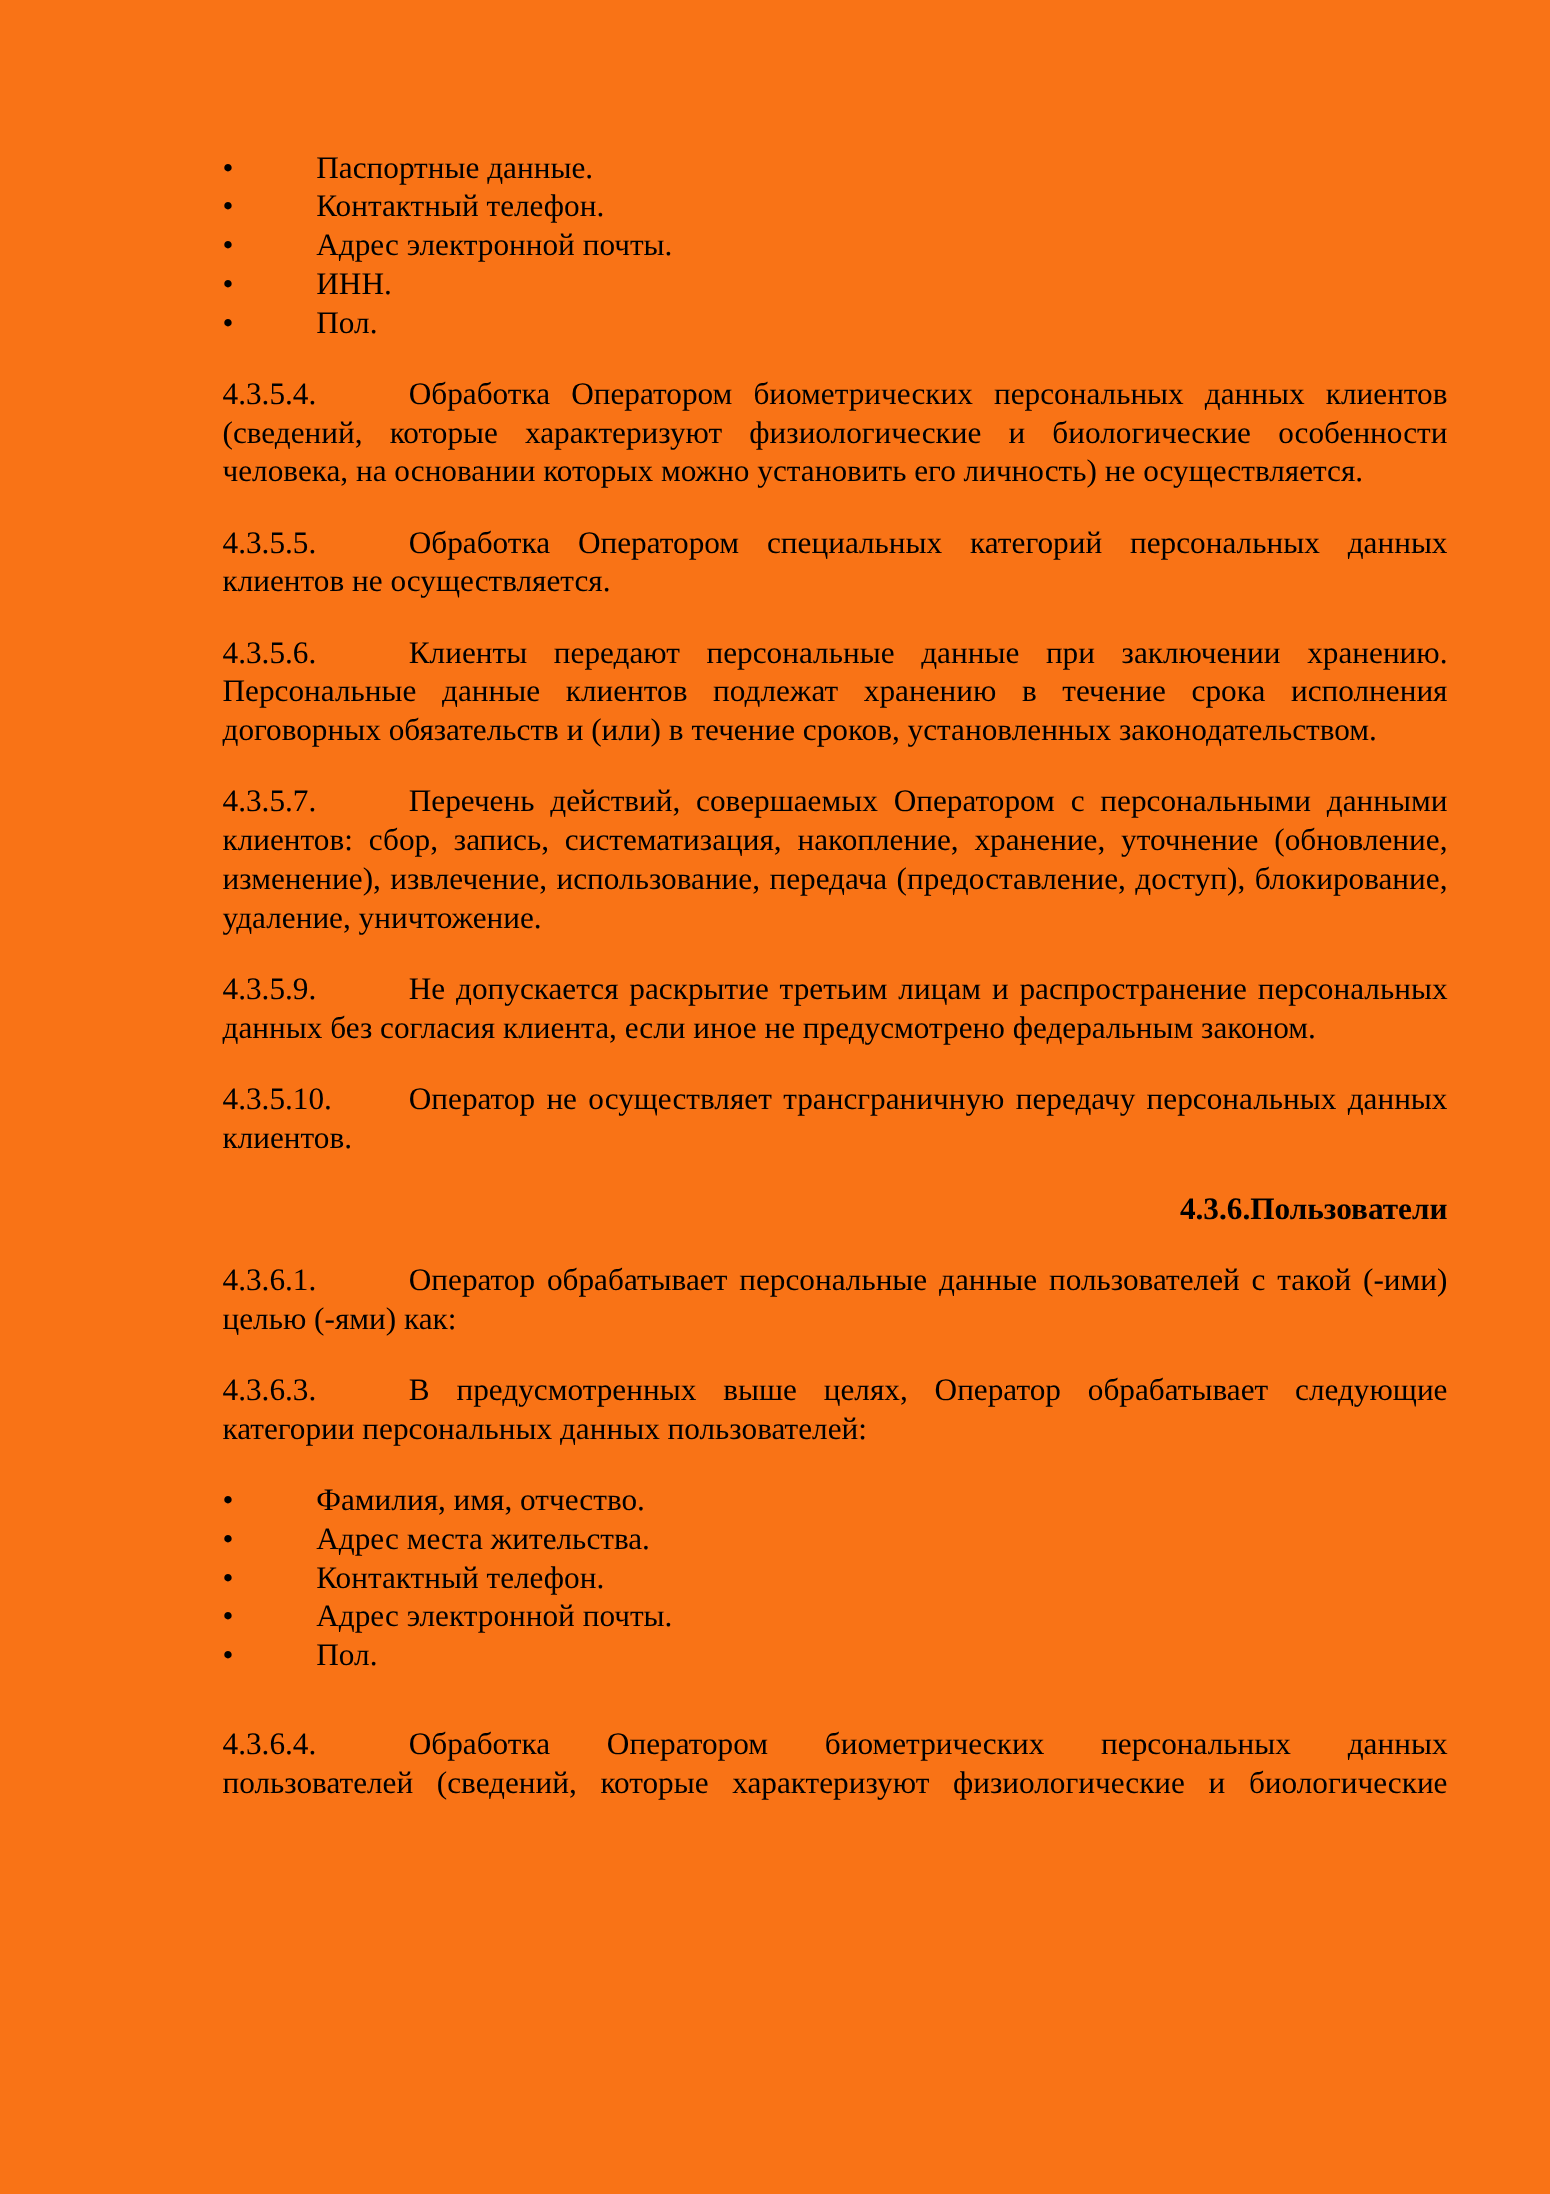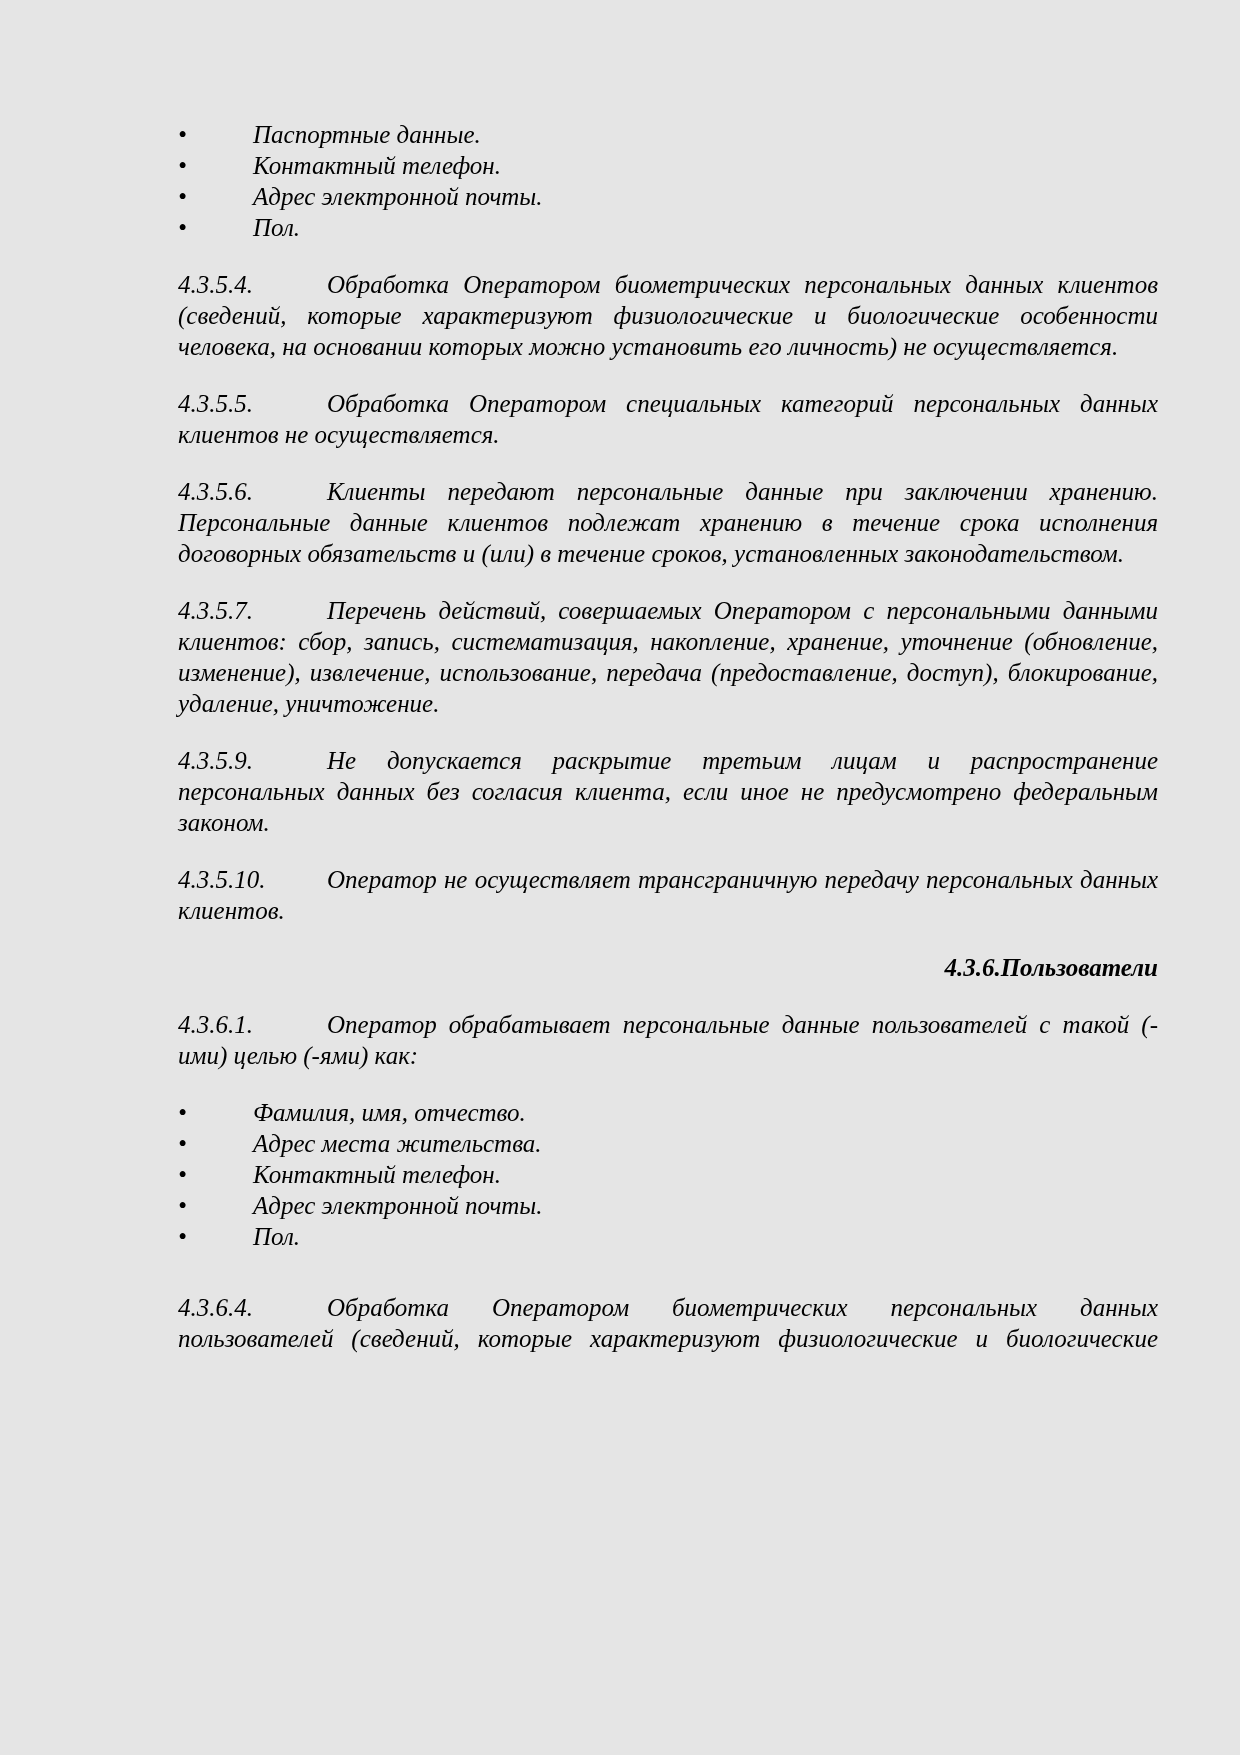--- a/index.html
+++ b/index.html
@@ -14,22 +14,21 @@
     font-family: "Liberation Serif", serif;
     font-size: 25px;
     line-height: 31px;
     color: #000000;
   }
   .page {
     box-sizing: border-box;
     width: 1240px;
     height: 1755px;
     padding: 119px 82px 0 178px;
-    background: #e5e5e5;
-    font-style: italic;
+    background: #f97316;
   }
   .document-content > * { margin: 26px 0; }
   .document-content > *:first-child { margin-top: 0; }
 
   .para {
     text-align: justify;
   }
   .pnum {
     display: inline-block;
     width: 149px;
@@ -60,30 +59,32 @@
 </style>
 </head>
 <body>
 
 <div class="page">
   <div class="document-content">
       <div class="bullet-list">
         <div class="bullet-item"><span class="bullet">•</span><span class="bullet-text">Паспортные данные.</span></div>
         <div class="bullet-item"><span class="bullet">•</span><span class="bullet-text">Контактный телефон.</span></div>
         <div class="bullet-item"><span class="bullet">•</span><span class="bullet-text">Адрес электронной почты.</span></div>
+        <div class="bullet-item"><span class="bullet">•</span><span class="bullet-text">ИНН.</span></div>
         <div class="bullet-item"><span class="bullet">•</span><span class="bullet-text">Пол.</span></div>
       </div>
       <div class="para"><span class="pnum">4.3.5.4.</span><span class="ptext">Обработка Оператором биометрических персональных данных клиентов (сведений, которые характеризуют физиологические и биологические особенности человека, на основании которых можно установить его личность) не осуществляется.</span></div>
       <div class="para"><span class="pnum">4.3.5.5.</span><span class="ptext">Обработка Оператором специальных категорий персональных данных клиентов не осуществляется.</span></div>
       <div class="para"><span class="pnum">4.3.5.6.</span><span class="ptext">Клиенты передают персональные данные при заключении хранению. Персональные данные клиентов подлежат хранению в течение срока исполнения договорных обязательств и (или) в течение сроков, установленных законодательством.</span></div>
       <div class="para"><span class="pnum">4.3.5.7.</span><span class="ptext">Перечень действий, совершаемых Оператором с персональными данными клиентов: сбор, запись, систематизация, накопление, хранение, уточнение (обновление, изменение), извлечение, использование, передача (предоставление, доступ), блокирование, удаление, уничтожение.</span></div>
       <div class="para"><span class="pnum">4.3.5.9.</span><span class="ptext">Не допускается раскрытие третьим лицам и распространение персональных данных без согласия клиента, если иное не предусмотрено федеральным законом.</span></div>
       <div class="para"><span class="pnum">4.3.5.10.</span><span class="ptext">Оператор не осуществляет трансграничную передачу персональных данных клиентов.</span></div>
       <div class="heading"><span class="hnum">4.3.6.</span><span class="htext">Пользователи</span></div>
       <div class="para"><span class="pnum">4.3.6.1.</span><span class="ptext">Оператор обрабатывает персональные данные пользователей с такой (-ими) целью (-ями) как:</span></div>
+      <div class="para"><span class="pnum">4.3.6.3.</span><span class="ptext">В предусмотренных выше целях, Оператор обрабатывает следующие категории персональных данных пользователей:</span></div>
       <div class="bullet-list">
         <div class="bullet-item"><span class="bullet">•</span><span class="bullet-text">Фамилия, имя, отчество.</span></div>
         <div class="bullet-item"><span class="bullet">•</span><span class="bullet-text">Адрес места жительства.</span></div>
         <div class="bullet-item"><span class="bullet">•</span><span class="bullet-text">Контактный телефон.</span></div>
         <div class="bullet-item"><span class="bullet">•</span><span class="bullet-text">Адрес электронной почты.</span></div>
         <div class="bullet-item"><span class="bullet">•</span><span class="bullet-text">Пол.</span></div>
       </div>
       <div class="para"><span class="pnum">4.3.6.4.</span><span class="ptext">Обработка Оператором биометрических персональных данных пользователей (сведений, которые характеризуют физиологические и биологические</span></div>
     </div>
 </div>

